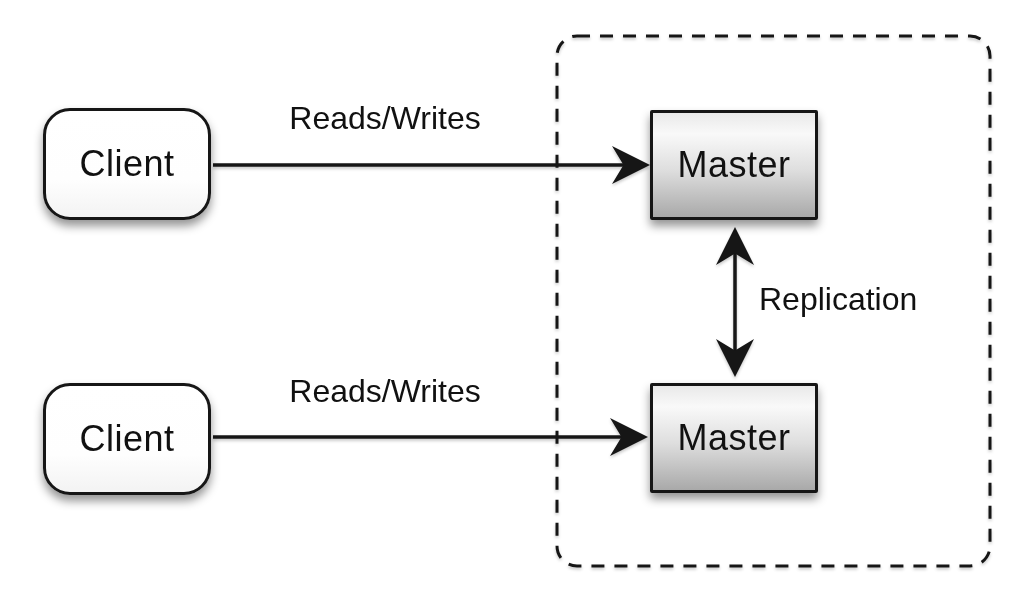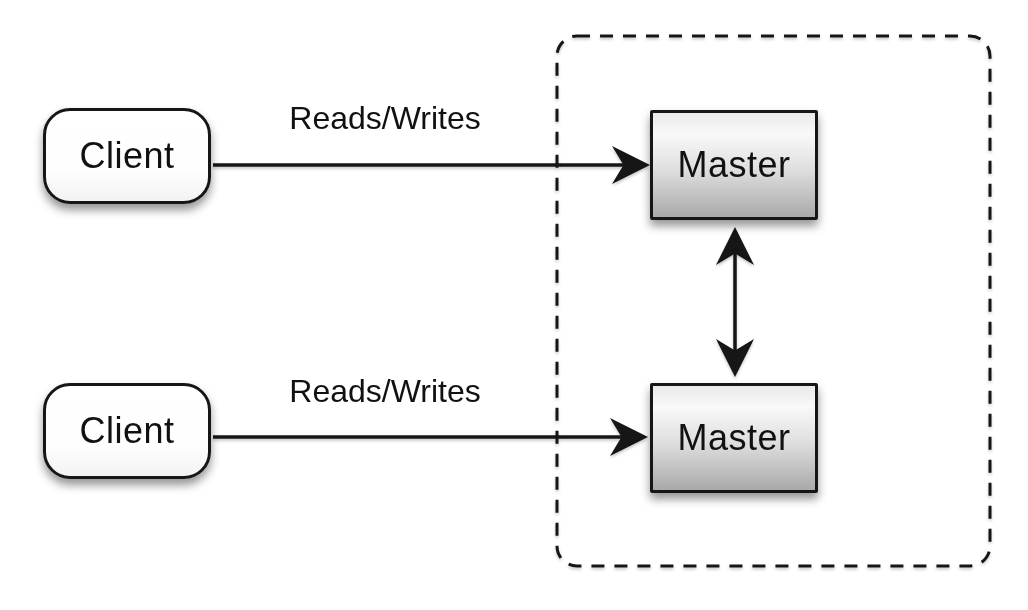--- a/index.html
+++ b/index.html
@@ -31,21 +31,21 @@
     justify-content: center;
     border: 3.5px solid #161616;
     box-sizing: border-box;
     font-size: 36px;
     line-height: 1;
     letter-spacing: 0.5px;
     box-shadow: 0 6px 10px rgba(0,0,0,0.42);
   }
   .node-client {
     width: 168px;
-    height: 96px;
+    height: 112px;
     left: 43px;
     border-radius: 27px;
     background: linear-gradient(180deg, #ffffff 0%, #fefefe 65%, #f3f3f3 100%);
   }
   .node-client.pos-top { top: 108px; }
   .node-client.pos-bottom { top: 383px; }
   .node-master {
     width: 168px;
     height: 110px;
     left: 650px;
@@ -103,14 +103,15 @@
   </div>
 
   <div class="node node-master pos-bottom">
     <span>Master</span>
   </div>
 
   <div class="edge-label rw-top">Reads/Writes</div>
 
   <div class="edge-label rw-bottom">Reads/Writes</div>
 
+  <div class="edge-label replication">Replication</div>
 
 </div>
 
 </body></html>

